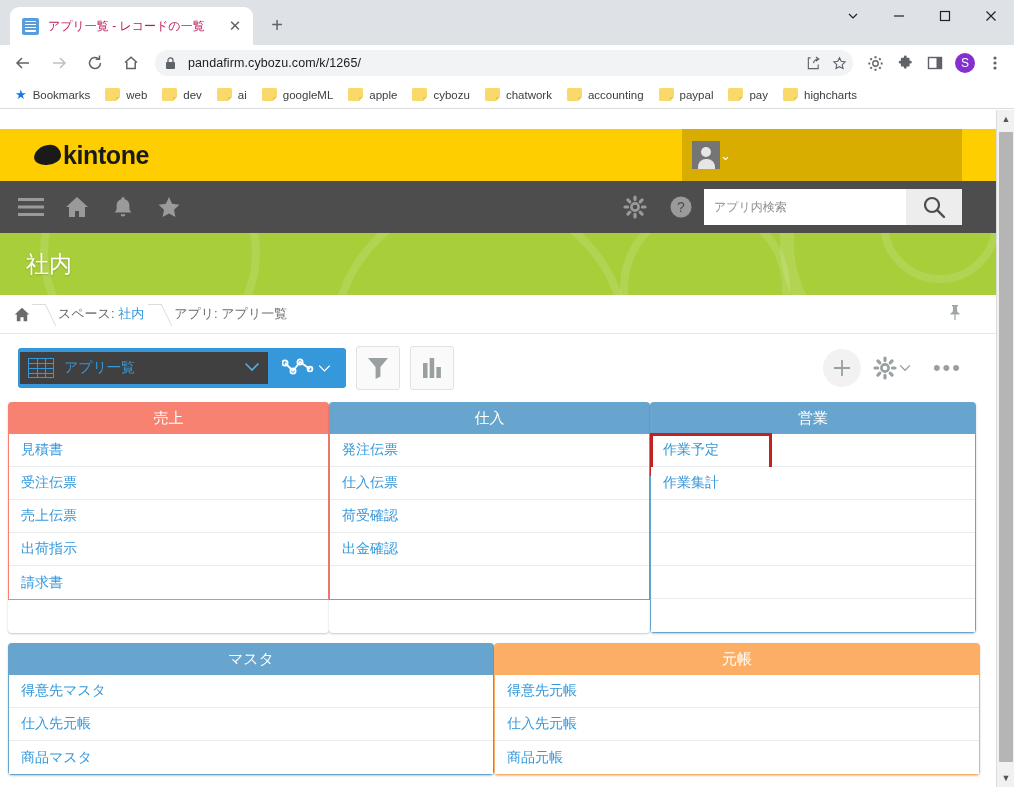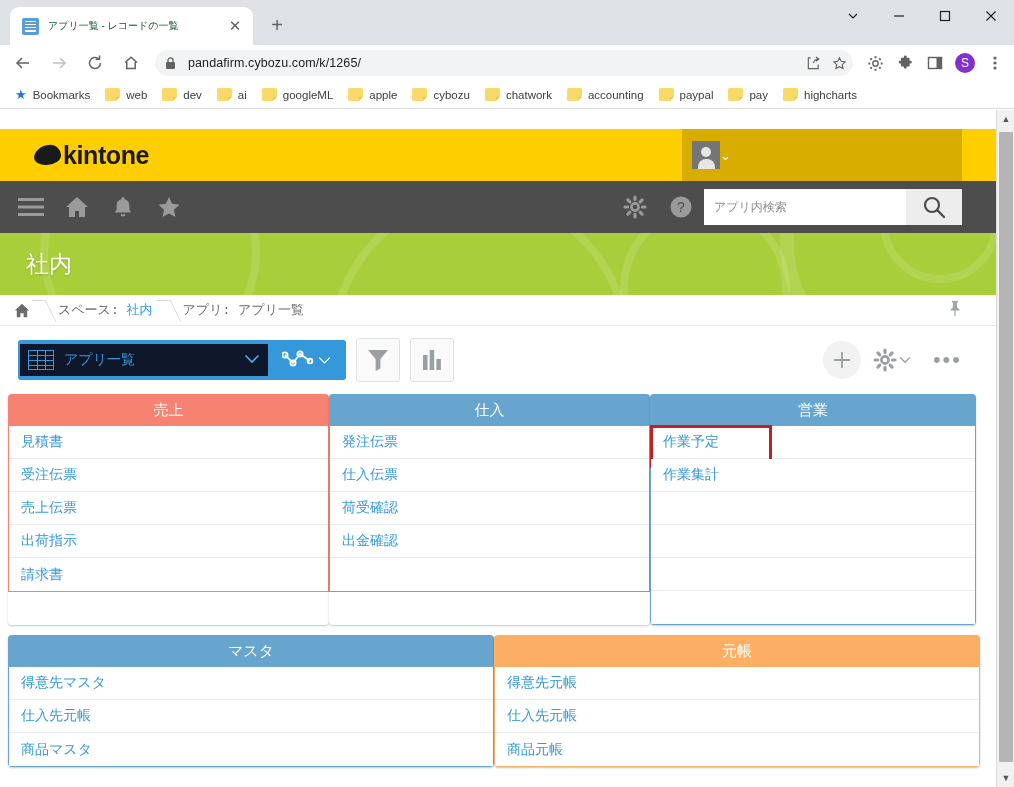--- a/index.html
+++ b/index.html
@@ -31,21 +31,21 @@
   .tab-favicon::before {
     content:""; width: 11px; height: 11px; background: #fff;
     border-radius: 1px;
   }
   .tab-favicon::after {
     content:""; position:absolute; width: 11px; height: 2px;
     background: #5a9ddb; box-shadow: 0 3px 0 #5a9ddb, 0 6px 0 #5a9ddb;
     top: 4px;
   }
   .tab-title {
-    flex: 1; font-size: 10px; color: #14532d;
+    flex: 1; font-size: 12px; color: #be185d;
     margin-left: 9px; white-space: nowrap; overflow: hidden;
   }
   .tab-close {
     width: 20px; height: 20px; flex: none; position: relative;
     color: #5f6368; font-size: 15px; line-height: 20px; text-align: center;
   }
   .newtab {
     width: 28px; height: 28px; margin-left: 10px; margin-bottom: 5px;
     color: #5f6368; font-size: 20px; line-height: 26px; text-align: center;
   }
@@ -157,22 +157,22 @@
     display: flex; align-items: center;
   }
   .k-space .arc { position:absolute; border-radius:50%; border: 8px solid rgba(255,255,255,0.13); }
   .k-space-title {
     margin-left: 26px; color:#fff; font-size: 23px; position:relative;
     text-shadow: 0 1px 2px rgba(0,0,0,.18);
   }
 
   
   .k-crumb {
-    height: 31px; background:#fff; border-bottom: 1px solid #e3e7e8;
-    display:flex; align-items:center; position:relative; padding-left: 10px; font-family: Liberation Mono, monospace;
+    height: 39px; background:#fff; border-bottom: 1px solid #e3e7e8;
+    display:flex; align-items:center; position:relative; padding-left: 10px;
   }
   .cr-home { width:24px; display:flex; align-items:center; justify-content:center; color:#6b6b6b;}
   .cr-sep {
     width: 18px; height: 39px; position: relative; flex:none;
   }
   .cr-sep::after{
     content:""; position:absolute; left:3px; top:9px; width:13px; height:21px;
     border-right: 1px solid #d8dcdd; border-top: 1px solid #d8dcdd;
     transform: skewX(26deg);
   }
@@ -183,21 +183,21 @@
   
   .k-toolbar {
     height: 68px; display:flex; align-items:center; padding-left: 18px; background:#fff;
     position: relative;
   }
   .viewsel {
     display:flex; align-items:center; height:40px; border:2px solid #3498db;
     border-radius: 3px; background:#3498db; overflow:hidden;
   }
   .viewsel-main {
-    background:#0f172a; height:32px; width: 248px; display:flex; align-items:center;
+    background:#404040; height:32px; width: 248px; display:flex; align-items:center;
     padding: 8px 8px; margin: 0;
   }
   .grid-icon {
     width: 26px; height: 20px; flex:none; border:1.5px solid #3498db;
     background:
       linear-gradient(#3498db,#3498db) 0 4px/100% 1px no-repeat,
       linear-gradient(#3498db,#3498db) 0 9px/100% 1px no-repeat,
       linear-gradient(#3498db,#3498db) 0 14px/100% 1px no-repeat,
       linear-gradient(#3498db,#3498db) 8px 0/1px 100% no-repeat,
       linear-gradient(#3498db,#3498db) 16px 0/1px 100% no-repeat;

